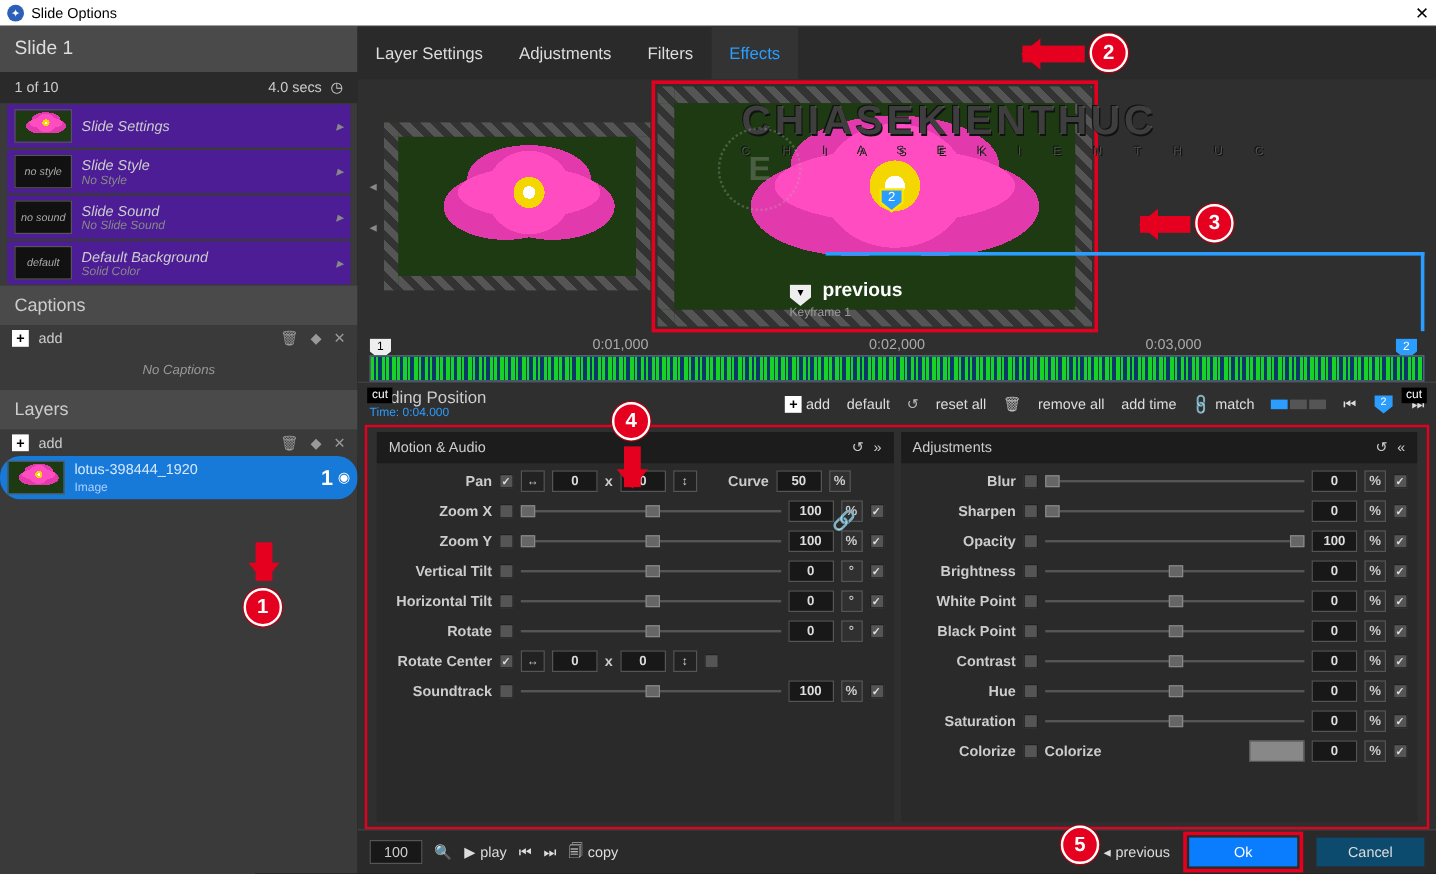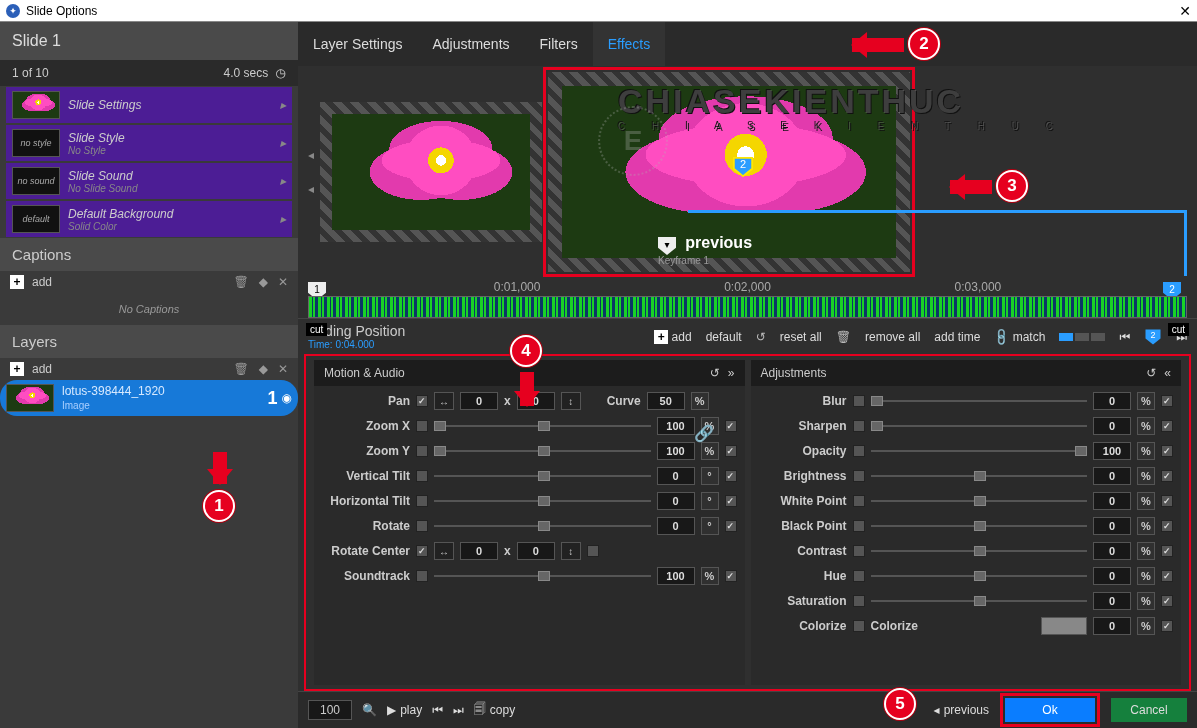--- a/index.html
+++ b/index.html
@@ -92,21 +92,21 @@
 .slider .th { position:absolute; top:3px; width:12px; height:10px; background:#666; border:1px solid #888;}
 .slider .th.c { left:48%; }
 .slider .th.l { left:0%; }
 .slider .th.r { right:0%; }
 .arrows-h { width:20px; height:18px; background:#222; border:1px solid #555; display:flex; align-items:center; justify-content:center; font-size:10px;}
 .footer { display:flex; align-items:center; padding:6px 10px; gap:10px; background:#2a2a2a; border-top:1px solid #444;}
 .footer .zoom { width:44px; height:20px; background:#181818; border:1px solid #555; text-align:center; line-height:18px;}
 .footer .fbtn { display:flex; align-items:center; gap:4px; color:#ddd; cursor:pointer;}
 .footer .right { margin-left:auto; display:flex; align-items:center; gap:16px;}
 .ok-btn { width:90px; height:24px; background:#0a7dff; color:#fff; display:flex; align-items:center; justify-content:center; cursor:pointer; outline:3px solid #e6001f; outline-offset:2px;}
-.cancel-btn { width:76px; height:24px; background:#15803d; color:#ddd; display:flex; align-items:center; justify-content:center; cursor:pointer;}
+.cancel-btn { width:90px; height:24px; background:#0c4a6e; color:#ddd; display:flex; align-items:center; justify-content:center; cursor:pointer;}
 .callout { position:absolute; width:32px; height:32px; border-radius:50%; background:#e6001f; border:2px solid #fff; color:#fff; display:flex; align-items:center; justify-content:center; font-size:17px; font-weight:bold; z-index:50; box-shadow:0 0 0 1px #b00010;}
 .arrow-red { position:absolute; height:14px; background:#e6001f; z-index:49;}
 .arrow-red::before { content:""; position:absolute; left:-14px; top:-6px; border:13px solid transparent; border-right:16px solid #e6001f;}
 .arrow-red.down { width:14px;}
 .arrow-red.down::before { left:-6px; top:auto; bottom:-14px; border:13px solid transparent; border-top:16px solid #e6001f;}
 .watermark { position:absolute; left:320px; top:60px; font-size:34px; font-weight:900; letter-spacing:3px; color:rgba(200,200,200,.25);
   text-shadow: -1px -1px 0 #111, 1px 1px 0 #111; pointer-events:none; }
 .watermark .sub { display:block; font-size:10px; letter-spacing:12px; font-weight:normal; color:rgba(200,200,200,.25);}
 .wm-logo { position:absolute; left:300px; top:84px; width:70px; height:70px; border:2px dotted rgba(180,180,180,.3); border-radius:50%; display:flex; align-items:center;justify-content:center; color:rgba(180,180,180,.3); font-size:28px; font-weight:bold; pointer-events:none;}
 svg.shield { width:22px; height:22px;}

